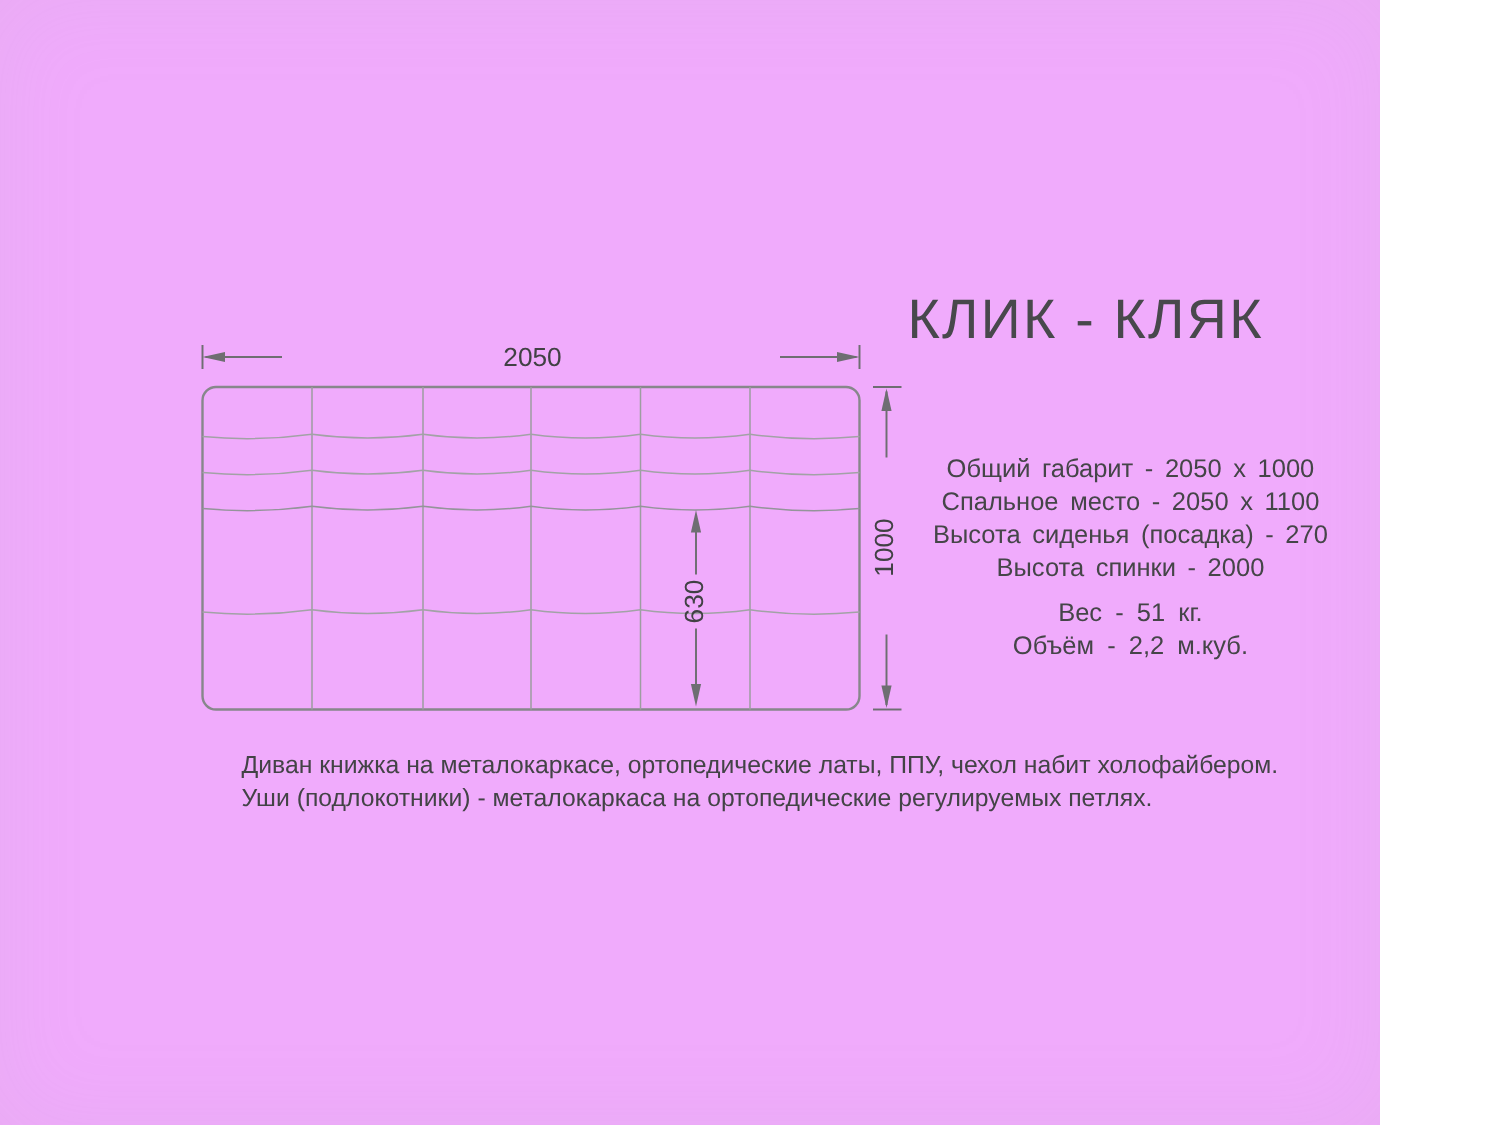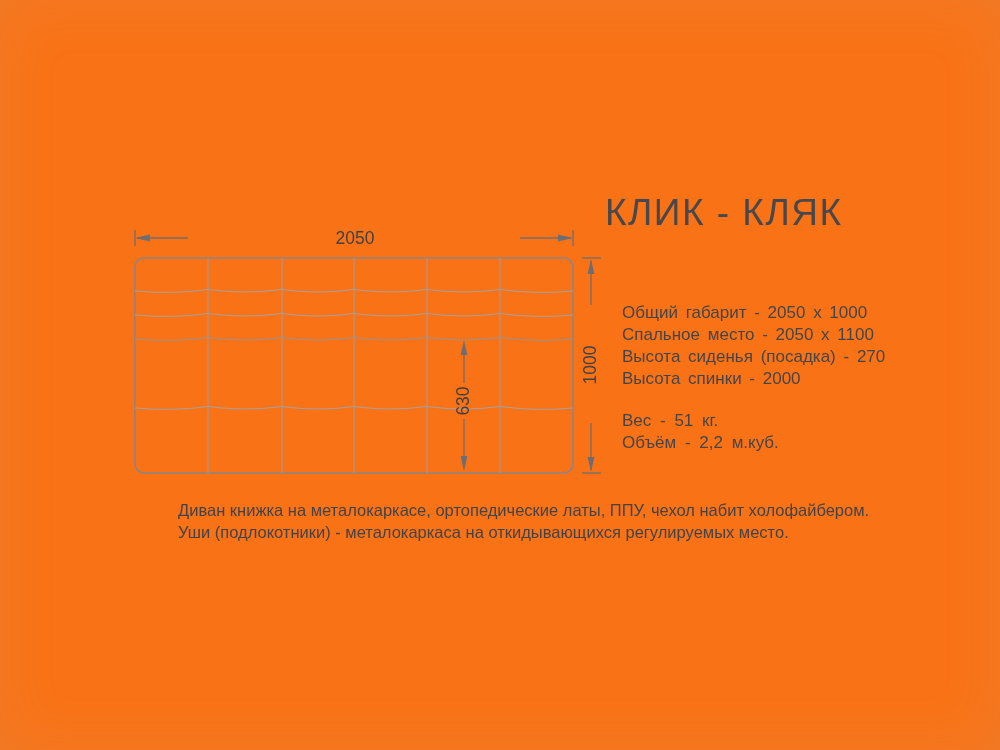--- a/index.html
+++ b/index.html
@@ -2,23 +2,23 @@
 <html><head>
 <meta charset="utf-8">
 <style>
   html, body {
     margin: 0;
     padding: 0;
     background: #ffffff;
   }
   .page {
     position: relative;
-    width: 1000px;
+    width: 920px;
     height: 750px;
-    background: #f97316;
+    background: #f0abfc;
     font-family: "Liberation Sans", "DejaVu Sans", sans-serif;
     color: #3f3f42;
     overflow: hidden;
   }
   
   .page::after {
     content: "";
     position: absolute;
     inset: 0;
     pointer-events: none;
@@ -41,29 +41,30 @@
     height: 265px;
   }
   .specs {
     position: absolute;
     left: 622px;
     top: 302px;
     font-size: 17px;
     line-height: 22px;
     color: #454548;
     white-space: nowrap;
+    text-align: center;
   }
   .specs .spec-line { word-spacing: 3px; }
   .weight-block {
-    margin-top: 20px;
+    margin-top: 8px;
   }
   .weight-block .spec-line { word-spacing: 4px; }
   .description {
     position: absolute;
-    left: 178px;
+    left: 161px;
     top: 499px;
     font-size: 16.5px;
     line-height: 22px;
     color: #434346;
     white-space: nowrap;
   }
   svg text {
     font-family: "Liberation Sans", "DejaVu Sans", sans-serif;
     fill: #414144;
   }
@@ -131,16 +132,16 @@
     <div class="spec-line">Высота  сиденья  (посадка) - 270</div>
     <div class="spec-line">Высота  спинки - 2000</div>
     <div class="weight-block">
       <div class="spec-line">Вес -  51  кг.</div>
       <div class="spec-line">Объём - 2,2  м.куб.</div>
     </div>
   </div>
 
   <div class="description">
     <div>Диван книжка на металокаркасе, ортопедические латы, ППУ, чехол набит холофайбером.</div>
-    <div>Уши (подлокотники) - металокаркаса на откидывающихся регулируемых место.</div>
+    <div>Уши (подлокотники) - металокаркаса на ортопедические регулируемых петлях.</div>
   </div>
 
 </div>
 
 </body></html>

